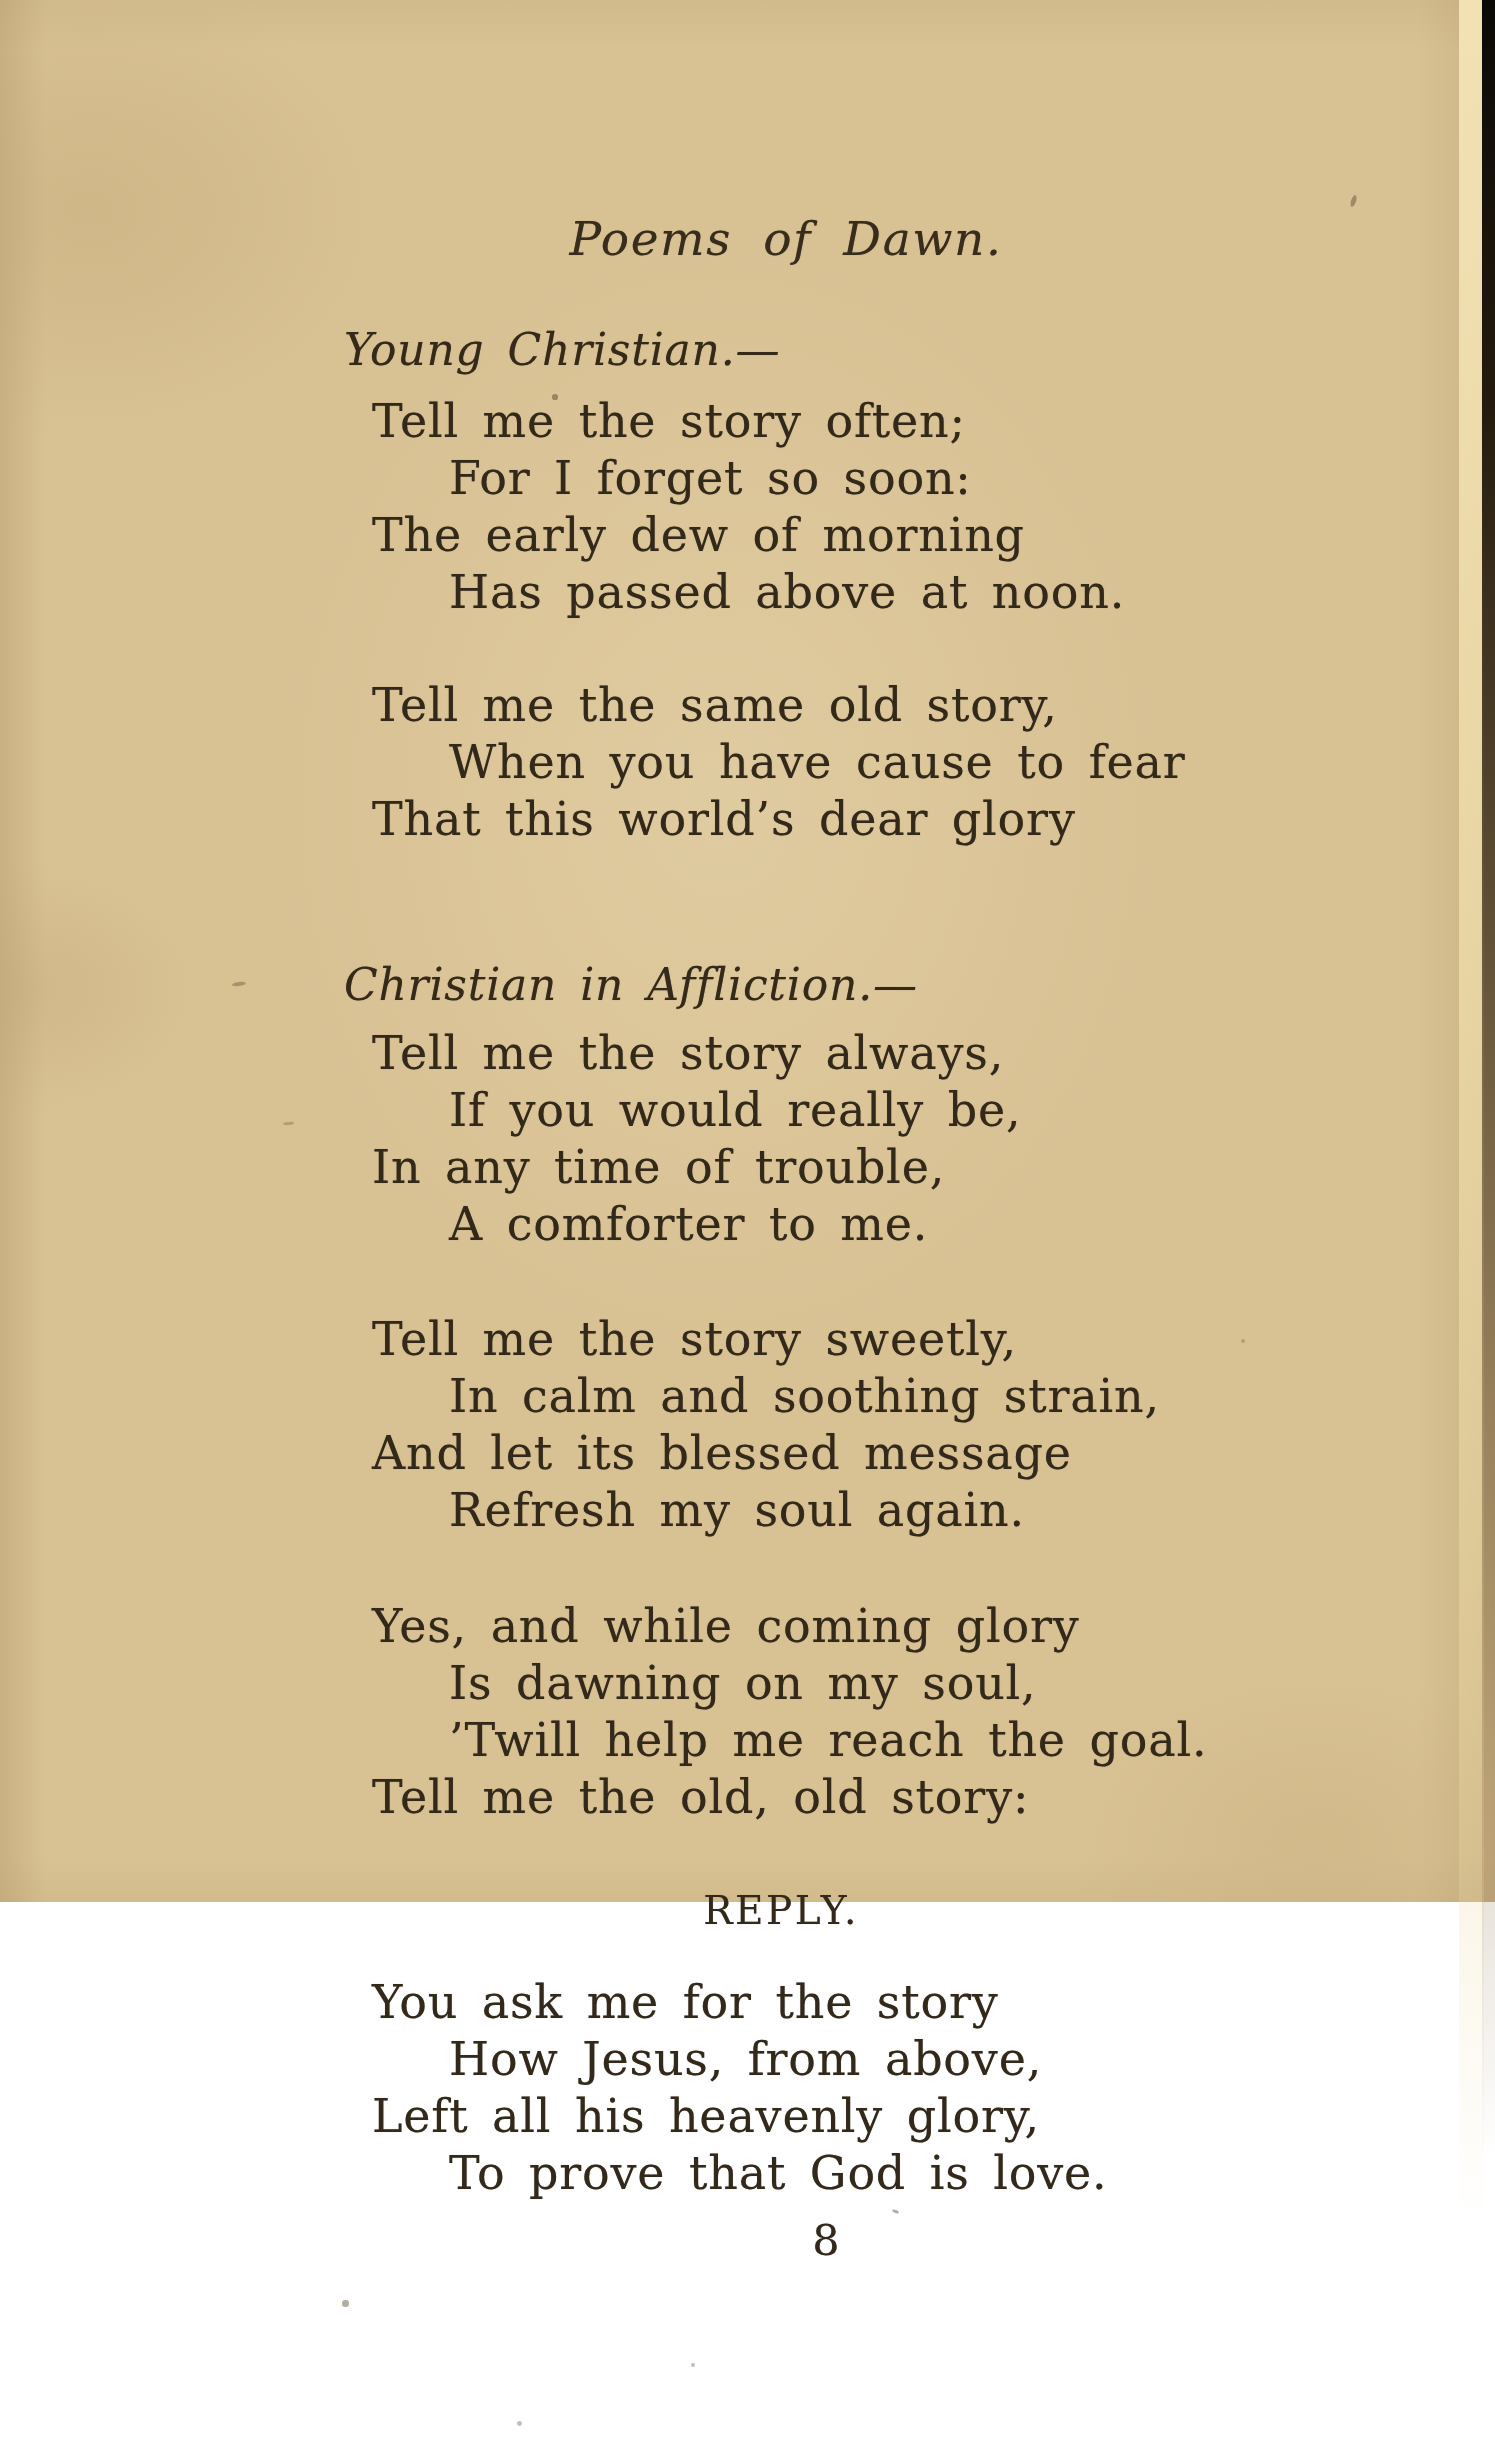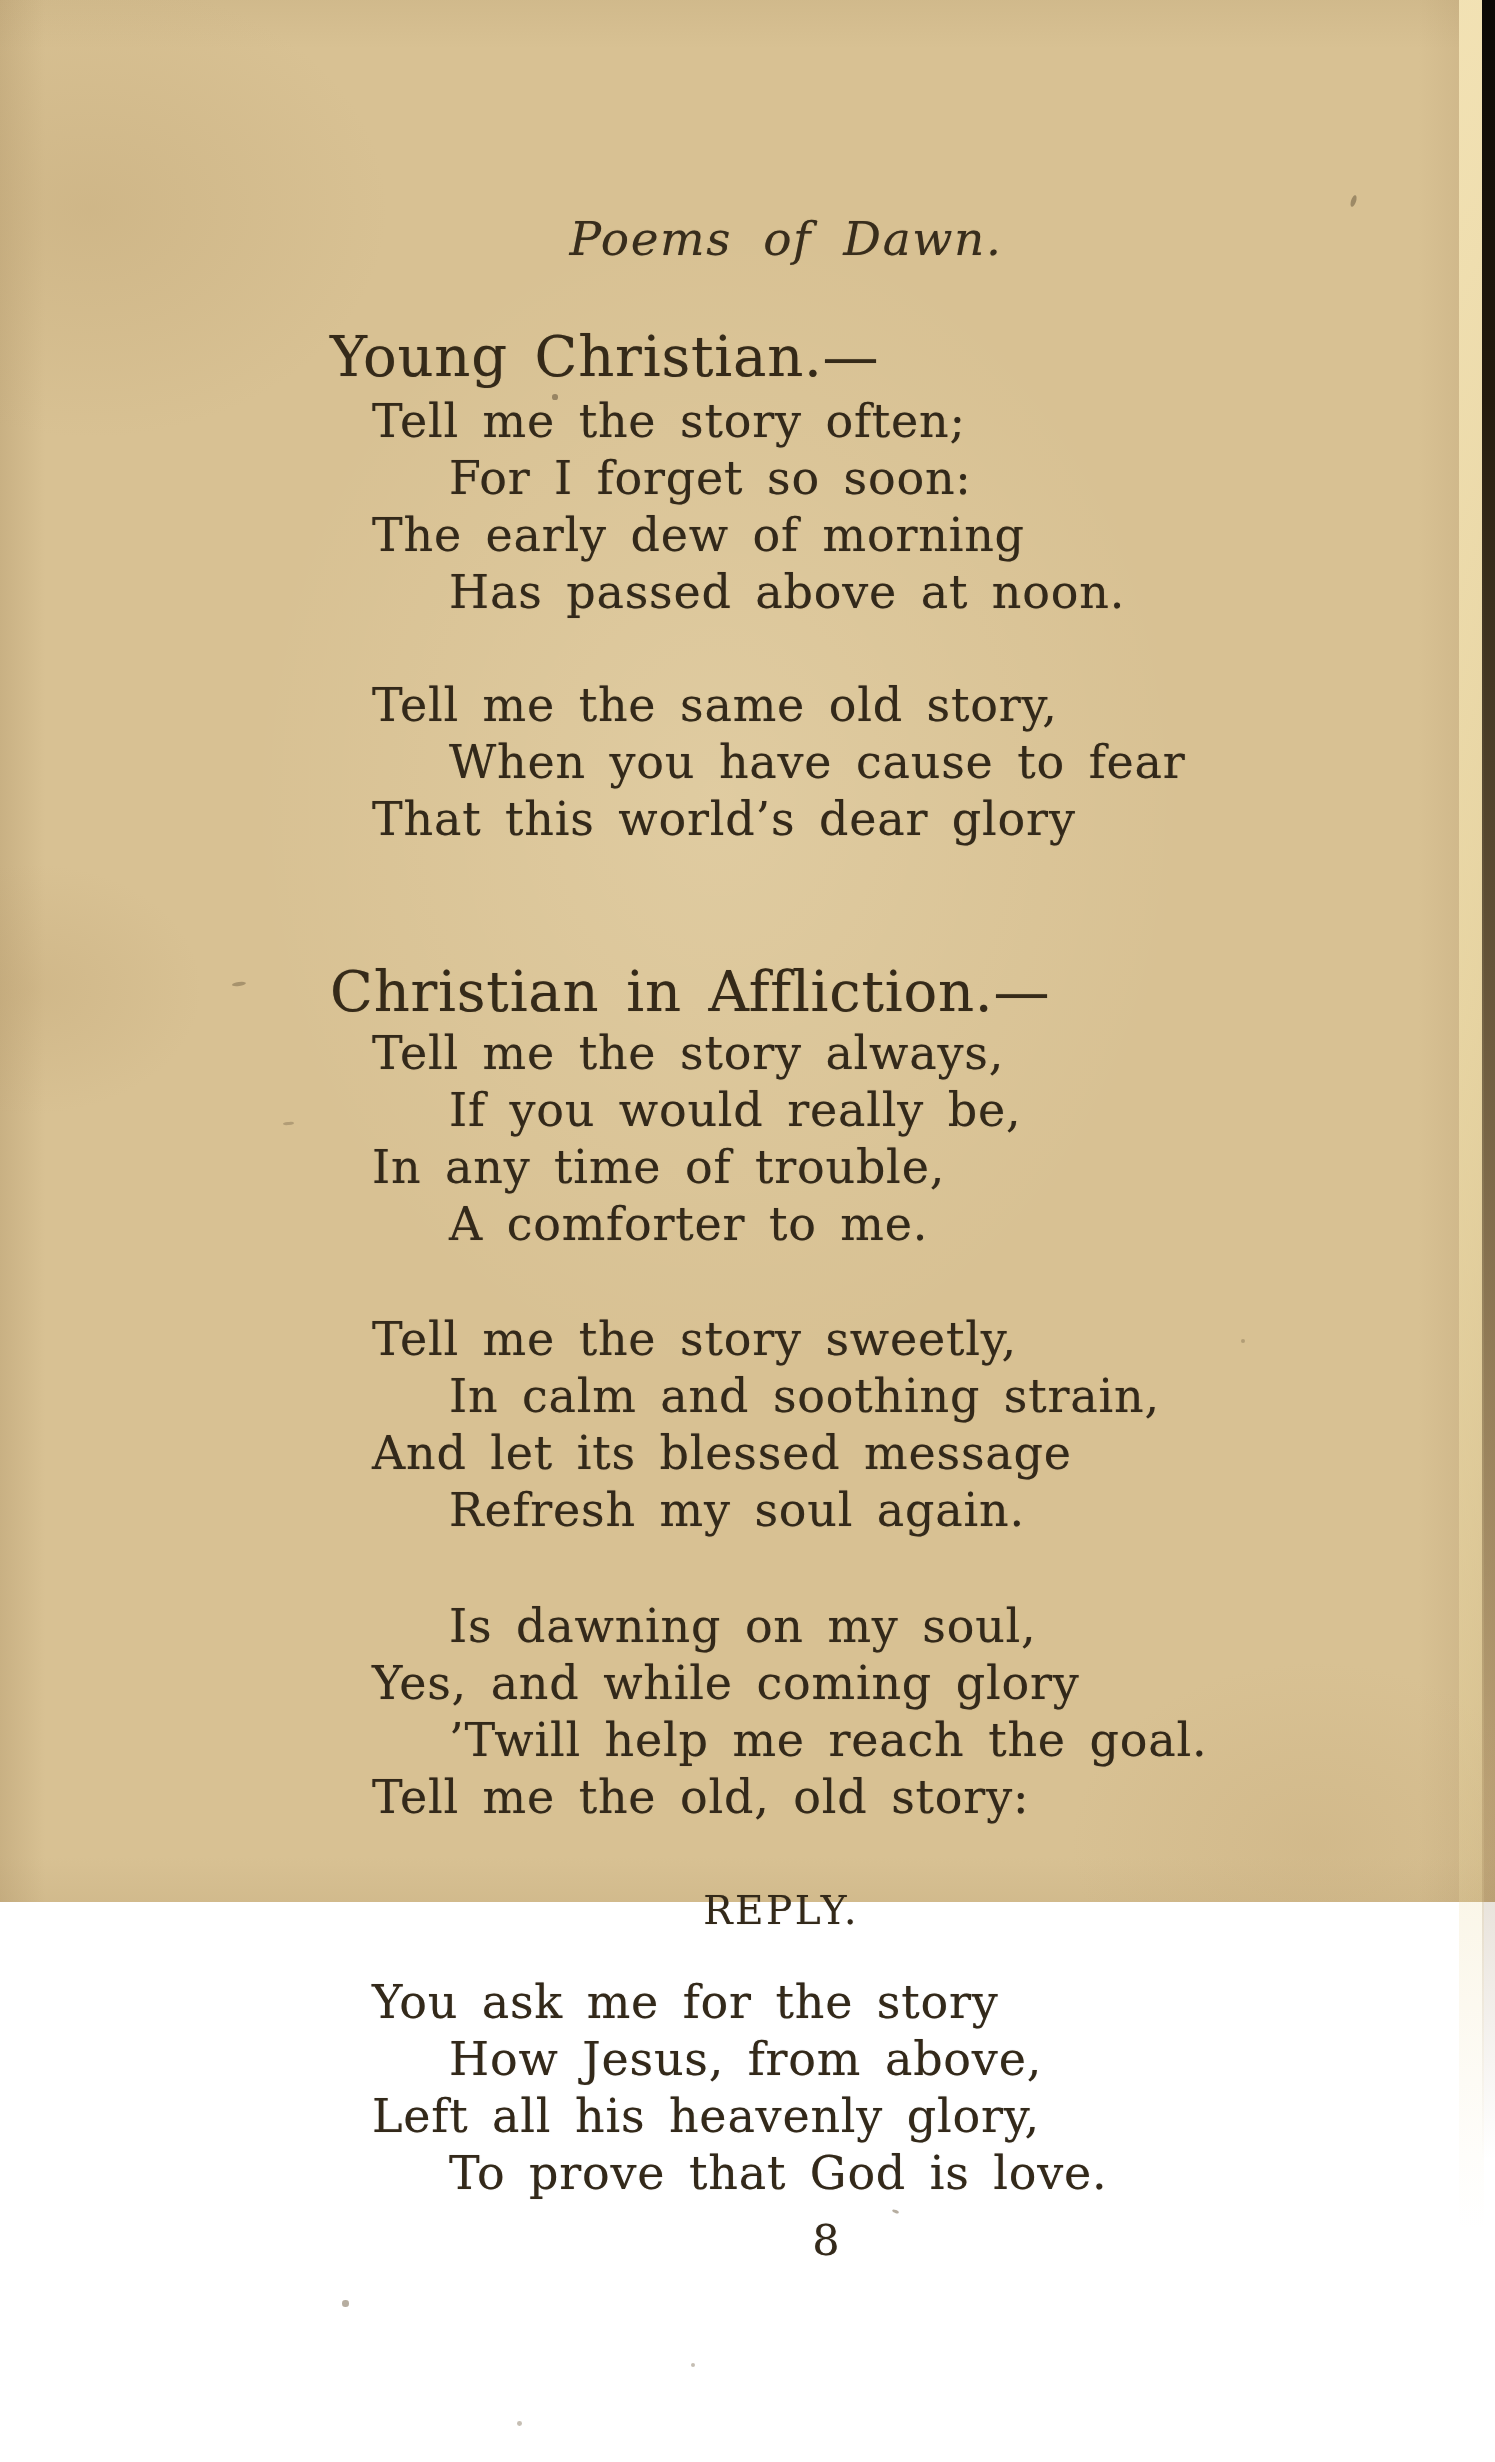--- a/index.html
+++ b/index.html
@@ -28,22 +28,22 @@
     white-space:nowrap;
   }
   .running-title{
     top:211px;left:0;right:0;text-align:center;
     transform:translateX(38px);
     font-style:italic;font-size:47px;
     word-spacing:14.7px;letter-spacing:1.6px;
     color:#382d1c;
   }
   .speaker{
-    left:330px;
-    font-size:56px;
+    left:344px;
+    font-style:italic;font-size:44px;
     word-spacing:8.2px;letter-spacing:0.8px;
     color:#352a19;
   }
   .stanza{left:372px;}
   .stanza .line{
     font-size:46px;line-height:57px;
     word-spacing:8.2px;letter-spacing:0.8px;
     white-space:nowrap;
     color:#33291a;
     text-shadow:0 0 0.8px rgba(52,42,26,0.45);
@@ -111,22 +111,22 @@
   </div>
 
   <div class="txt stanza" style="top:1311px">
     <div class="line">Tell me the story sweetly,</div>
     <div class="line indent">In calm and soothing strain,</div>
     <div class="line">And let its blessed message</div>
     <div class="line indent">Refresh my soul again.</div>
   </div>
 
   <div class="txt stanza" style="top:1598px">
+    <div class="line">Yes, and while coming glory</div>
     <div class="line indent">Is dawning on my soul,</div>
-    <div class="line">Yes, and while coming glory</div>
     <div class="line indent">’Twill help me reach the goal.</div>
     <div class="line">Tell me the old, old story:</div>
   </div>
 
   <div class="txt reply-heading">REPLY.</div>
 
   <div class="txt stanza" style="top:1974px">
     <div class="line">You ask me for the story</div>
     <div class="line indent">How Jesus, from above,</div>
     <div class="line">Left all his heavenly glory,</div>

